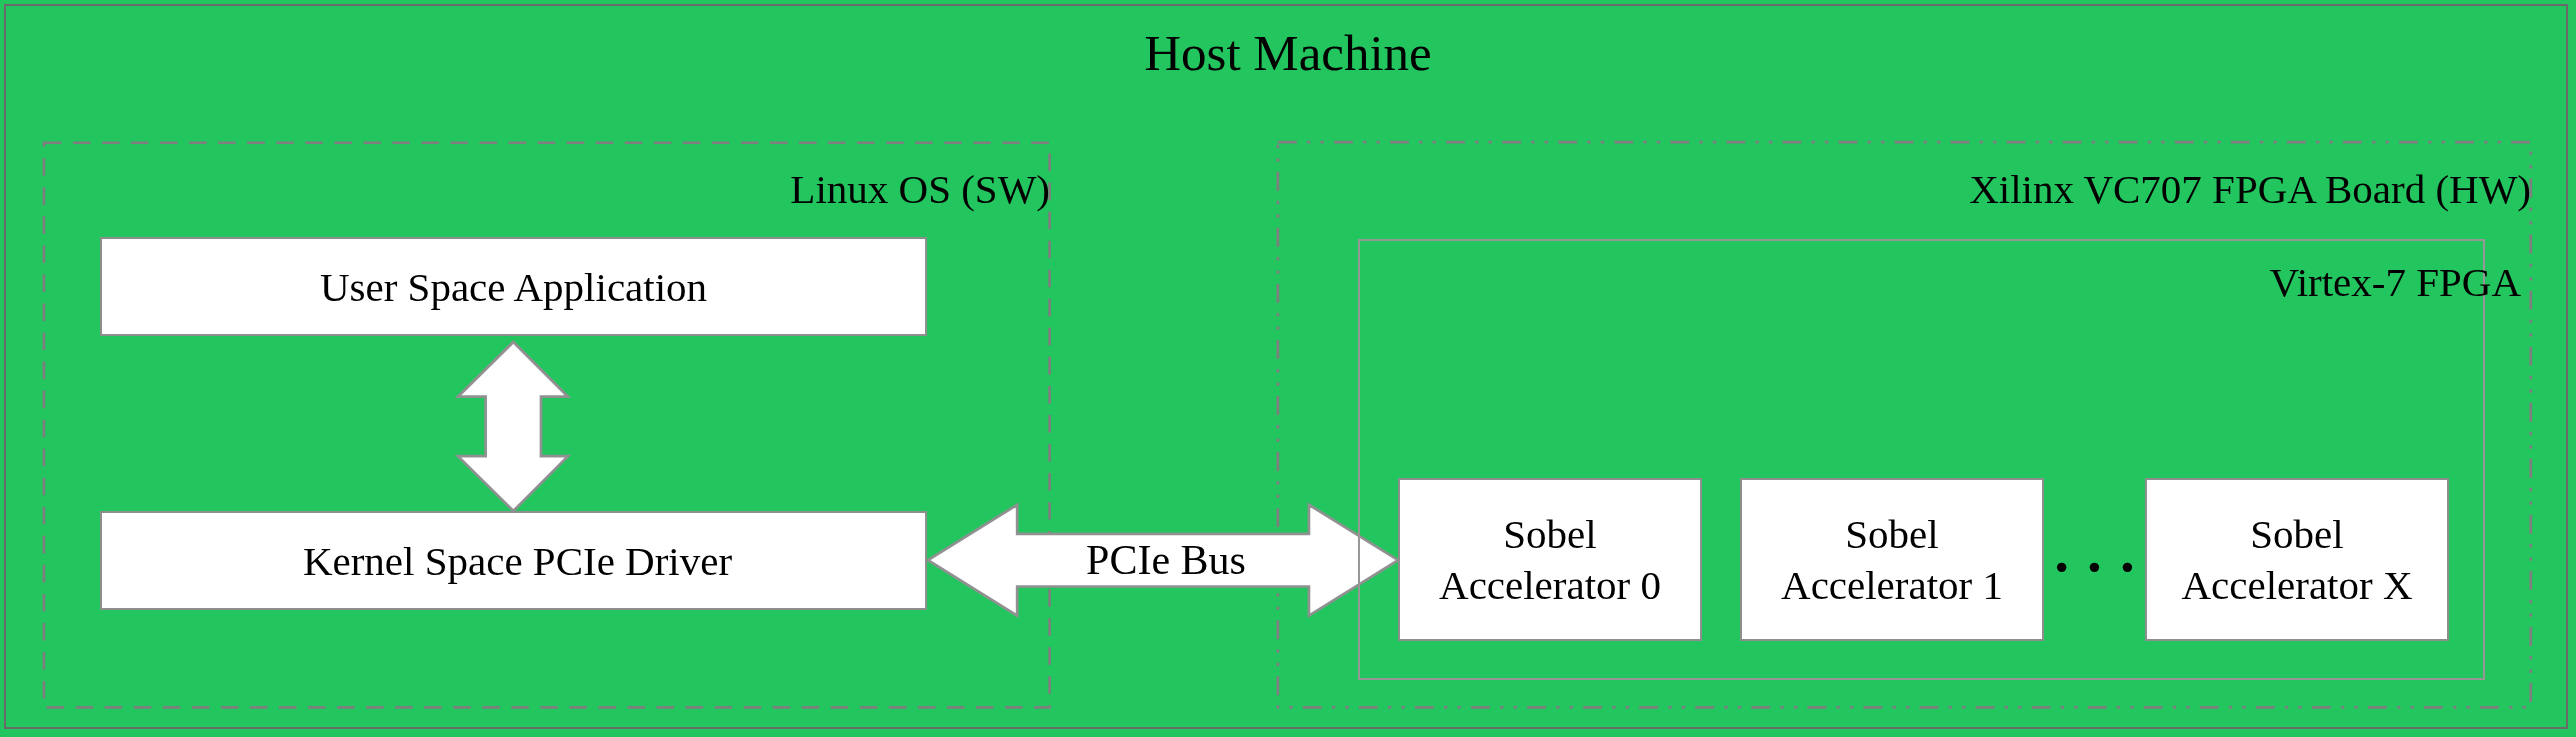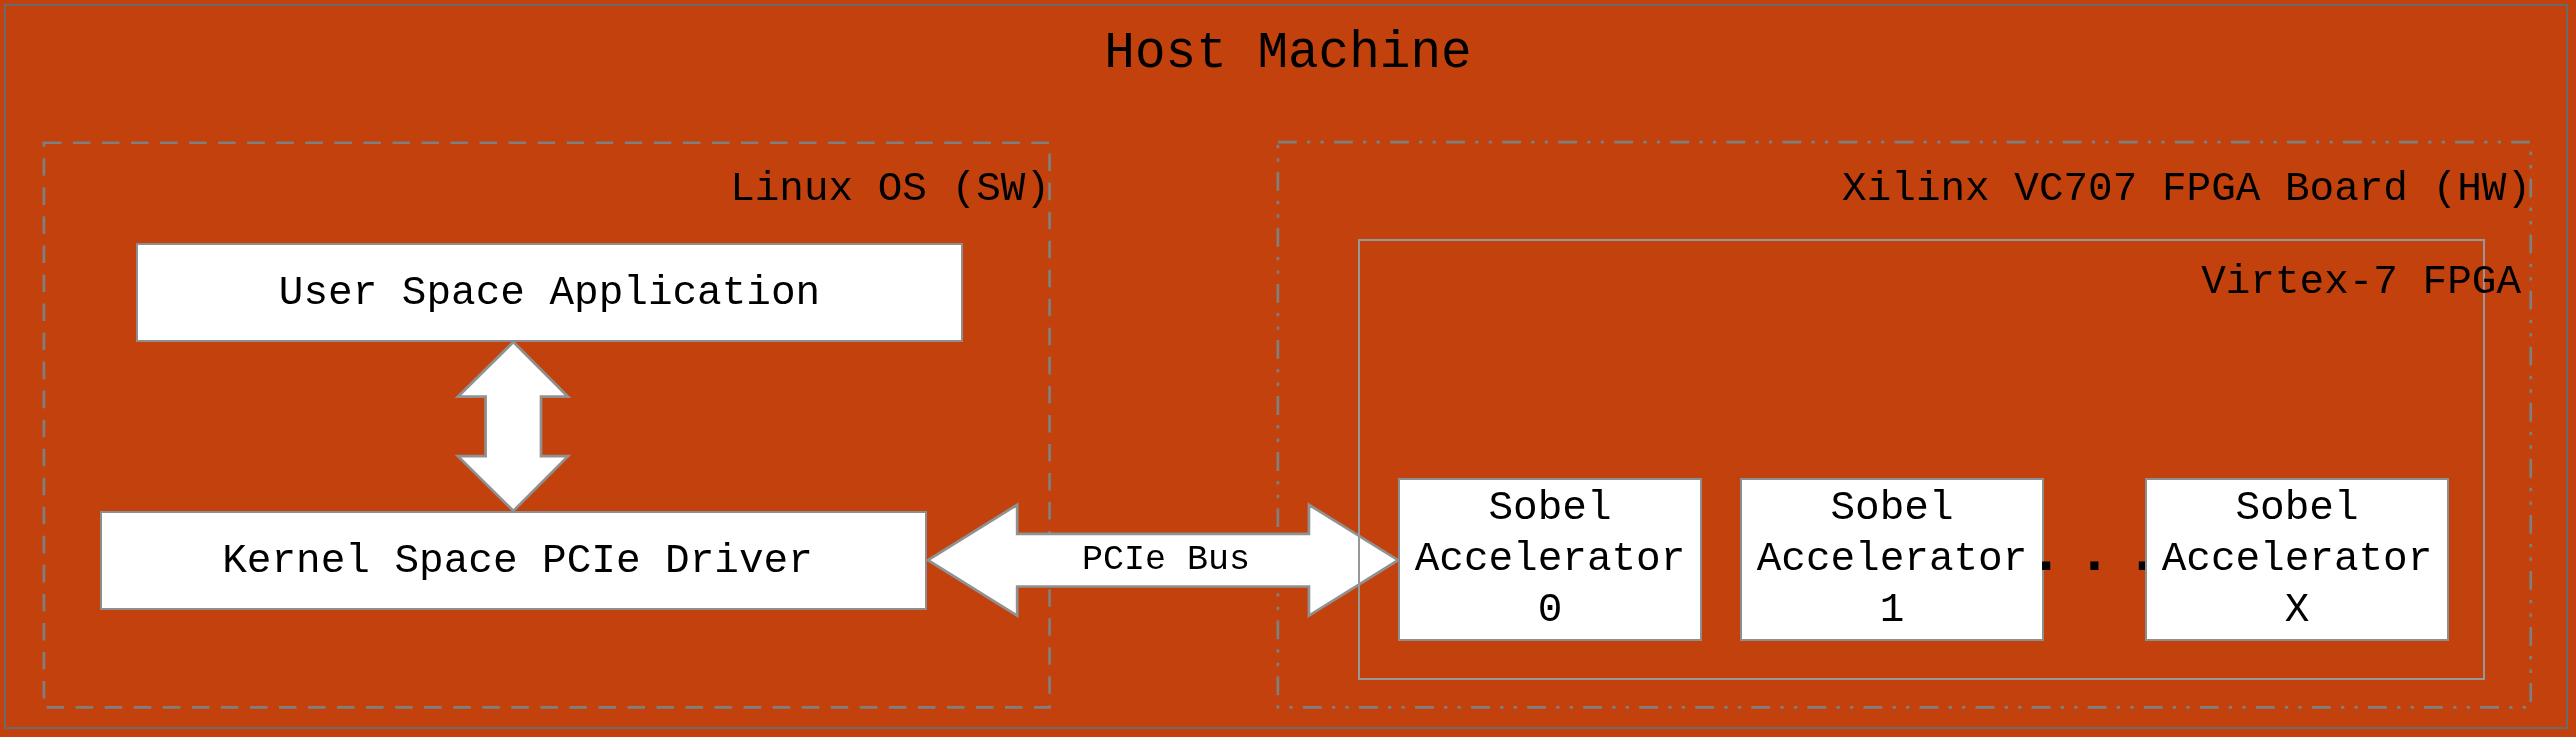--- a/index.html
+++ b/index.html
@@ -4,22 +4,22 @@
 <style>
   html, body {
     margin: 0;
     padding: 0;
     background: #ffffff;
   }
   #canvas {
     position: relative;
     width: 2576px;
     height: 738px;
-    background: #c2410c;
-    font-family: Liberation Mono, monospace;
+    background: #22c55e;
+    font-family: Liberation Serif, serif;
     color: #000000;
     overflow: hidden;
   }
   #shape-layer {
     position: absolute;
     left: 0; top: 0;
     width: 2576px;
     height: 738px;
   }
   .outer-frame {
@@ -53,21 +53,21 @@
     border: 2.7px solid #8e8e8e;
     box-sizing: border-box;
     background: #ffffff;
     display: flex;
     align-items: center;
     justify-content: center;
     text-align: center;
     font-size: 41px;
     line-height: 50px;
   }
-  .user-space-box { left: 100px; top: 243px; width: 827px; height: 99px; margin-left: 36px; }
+  .user-space-box { left: 100px; top: 237px; width: 827px; height: 99px; }
   .kernel-box     { left: 100px; top: 511px; width: 827px; height: 99px; padding-left: 8px; }
   .virtex-box {
     position: absolute;
     left: 1358px; top: 239px;
     width: 1127px; height: 441px;
     border: 2.7px solid #979797;
     box-sizing: border-box;
     background: transparent;
   }
   .sobel-box {
@@ -99,21 +99,21 @@
     font-weight: bold;
     letter-spacing: 13.5px;
     text-indent: 13.5px;
     line-height: 101px;
   }
   .bus-label {
     position: absolute;
     left: 1031px; top: 536px;
     width: 270px;
     text-align: center;
-    font-size: 35px;
+    font-size: 42px;
     line-height: 49px;
     white-space: nowrap;
   }
 </style>
 </head>
 <body>
 
 <div id="canvas">
 
   <svg id="shape-layer" viewBox="0 0 3814 1092" xmlns="http://www.w3.org/2000/svg">

